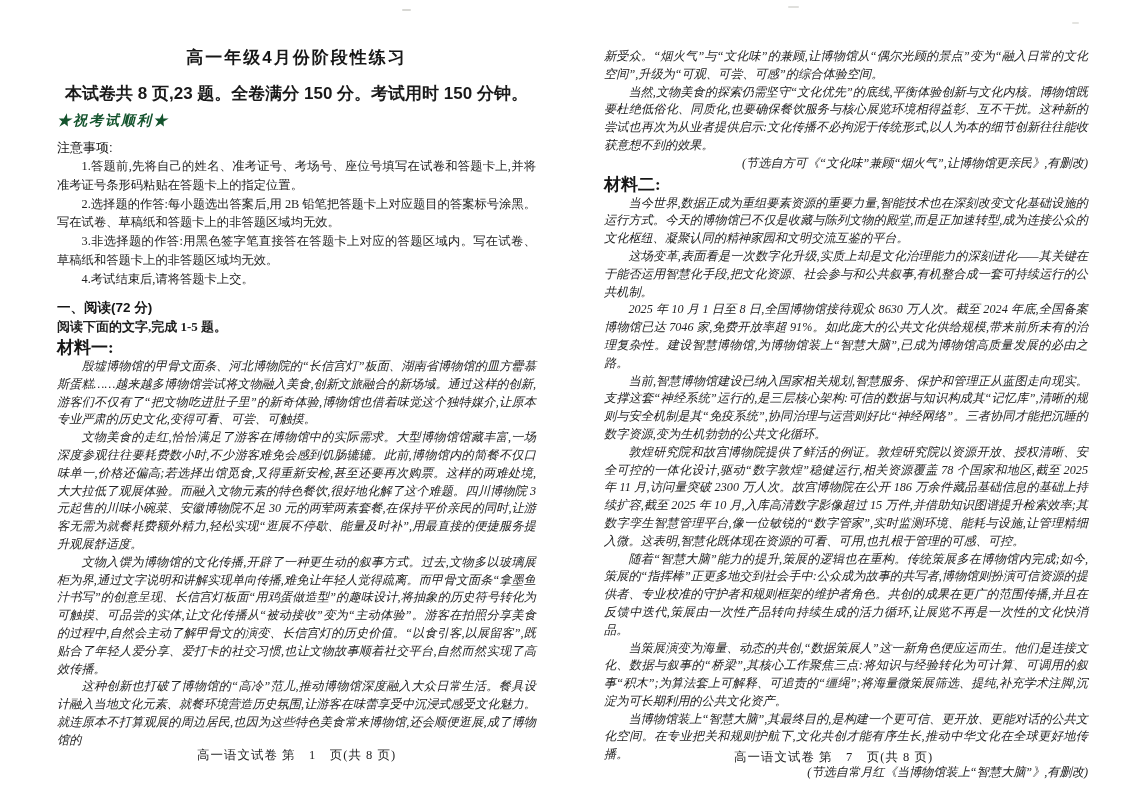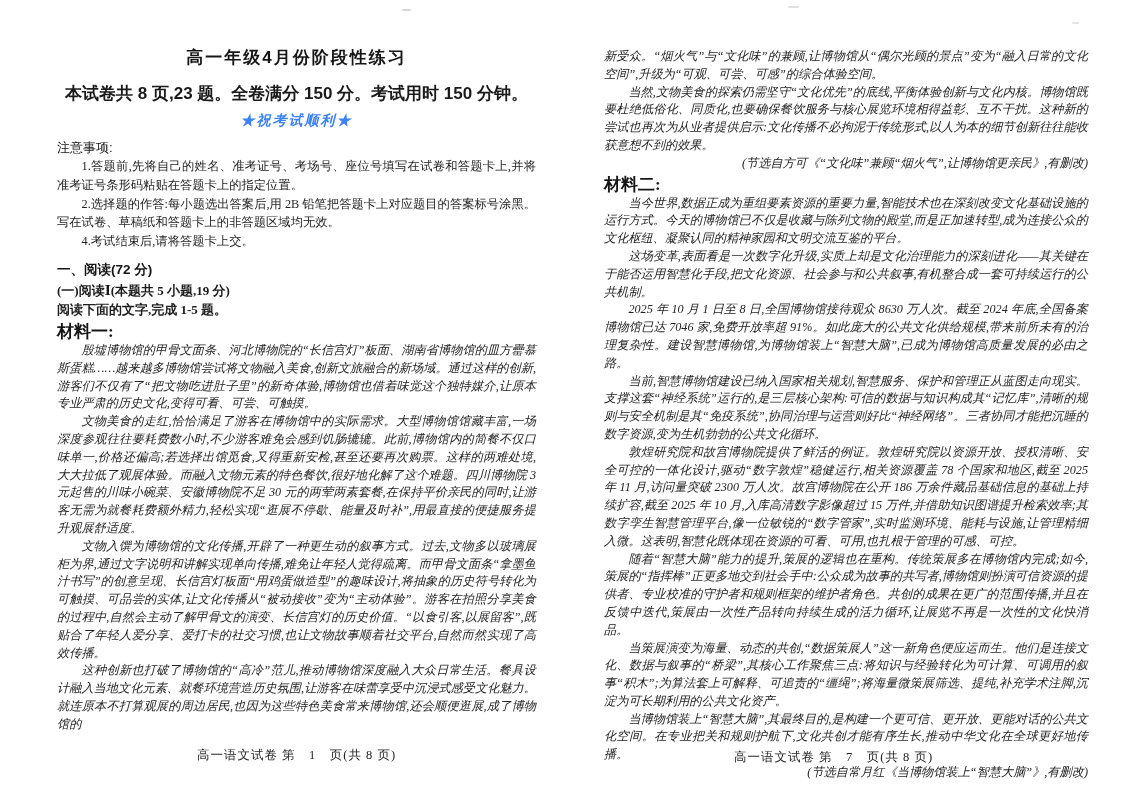--- a/index.html
+++ b/index.html
@@ -45,27 +45,27 @@
   }
   .exam-info {
     text-align: center;
     font-family: "Liberation Sans", "DejaVu Sans", sans-serif;
     font-weight: bold;
     font-size: 17px;
     margin: 13px 0 0 0;
     color: #1a1a1a;
   }
   .wish-line {
-    text-align: center;
+    text-align: left;
     font-weight: bold;
     font-style: italic;
     font-size: 14px;
     margin: 7px 0 0 0;
     letter-spacing: 2px;
-    color: #3b82f6;
+    color: #14532d;
   }
 
   
   .notice-title {
     font-family: "Liberation Sans", "DejaVu Sans", sans-serif;
     font-weight: normal;
     font-size: 13px;
     margin: 9px 0 0 0;
     color: #161616;
   }
@@ -161,24 +161,24 @@
 
 <div class="page" id="page-left">
 
   <h1 class="exam-title">高一年级4月份阶段性练习</h1>
   <p class="exam-info">本试卷共 8 页,23 题。全卷满分 150 分。考试用时 150 分钟。</p>
   <p class="wish-line">★祝考试顺利★</p>
 
   <p class="notice-title">注意事项:</p>
   <p class="notice-item">1.答题前,先将自己的姓名、准考证号、考场号、座位号填写在试卷和答题卡上,并将准考证号条形码粘贴在答题卡上的指定位置。</p>
   <p class="notice-item">2.选择题的作答:每小题选出答案后,用 2B 铅笔把答题卡上对应题目的答案标号涂黑。写在试卷、草稿纸和答题卡上的非答题区域均无效。</p>
+  <p class="notice-item">3.非选择题的作答:用黑色签字笔直接答在答题卡上对应的答题区域内。写在试卷、草稿纸和答题卡上的非答题区域均无效。</p>
   <p class="notice-item">4.考试结束后,请将答题卡上交。</p>
 
   <p class="sec-title">一、阅读(72 分)</p>
-  <p class="subsec-title">(一)阅读Ⅰ(本题共 5 小题,19 分)</p>
   <p class="instruction">阅读下面的文字,完成 1-5 题。</p>
   <p class="mat-label">材料一:</p>
 
   <p class="kai">殷墟博物馆的甲骨文面条、河北博物院的“长信宫灯”板面、湖南省博物馆的皿方罍慕斯蛋糕……越来越多博物馆尝试将文物融入美食,创新文旅融合的新场域。通过这样的创新,游客们不仅有了“把文物吃进肚子里”的新奇体验,博物馆也借着味觉这个独特媒介,让原本专业严肃的历史文化,变得可看、可尝、可触摸。</p>
   <p class="kai">文物美食的走红,恰恰满足了游客在博物馆中的实际需求。大型博物馆馆藏丰富,一场深度参观往往要耗费数小时,不少游客难免会感到饥肠辘辘。此前,博物馆内的简餐不仅口味单一,价格还偏高;若选择出馆觅食,又得重新安检,甚至还要再次购票。这样的两难处境,大大拉低了观展体验。而融入文物元素的特色餐饮,很好地化解了这个难题。四川博物院 3 元起售的川味小碗菜、安徽博物院不足 30 元的两荤两素套餐,在保持平价亲民的同时,让游客无需为就餐耗费额外精力,轻松实现“逛展不停歇、能量及时补”,用最直接的便捷服务提升观展舒适度。</p>
   <p class="kai">文物入馔为博物馆的文化传播,开辟了一种更生动的叙事方式。过去,文物多以玻璃展柜为界,通过文字说明和讲解实现单向传播,难免让年轻人觉得疏离。而甲骨文面条“拿墨鱼汁书写”的创意呈现、长信宫灯板面“用鸡蛋做造型”的趣味设计,将抽象的历史符号转化为可触摸、可品尝的实体,让文化传播从“被动接收”变为“主动体验”。游客在拍照分享美食的过程中,自然会主动了解甲骨文的演变、长信宫灯的历史价值。“以食引客,以展留客”,既贴合了年轻人爱分享、爱打卡的社交习惯,也让文物故事顺着社交平台,自然而然实现了高效传播。</p>
   <p class="kai">这种创新也打破了博物馆的“高冷”范儿,推动博物馆深度融入大众日常生活。餐具设计融入当地文化元素、就餐环境营造历史氛围,让游客在味蕾享受中沉浸式感受文化魅力。就连原本不打算观展的周边居民,也因为这些特色美食常来博物馆,还会顺便逛展,成了博物馆的</p>
 </div>
 
 <div class="page-footer" id="footer-1">高一语文试卷 第　1　页(共 8 页)</div>

